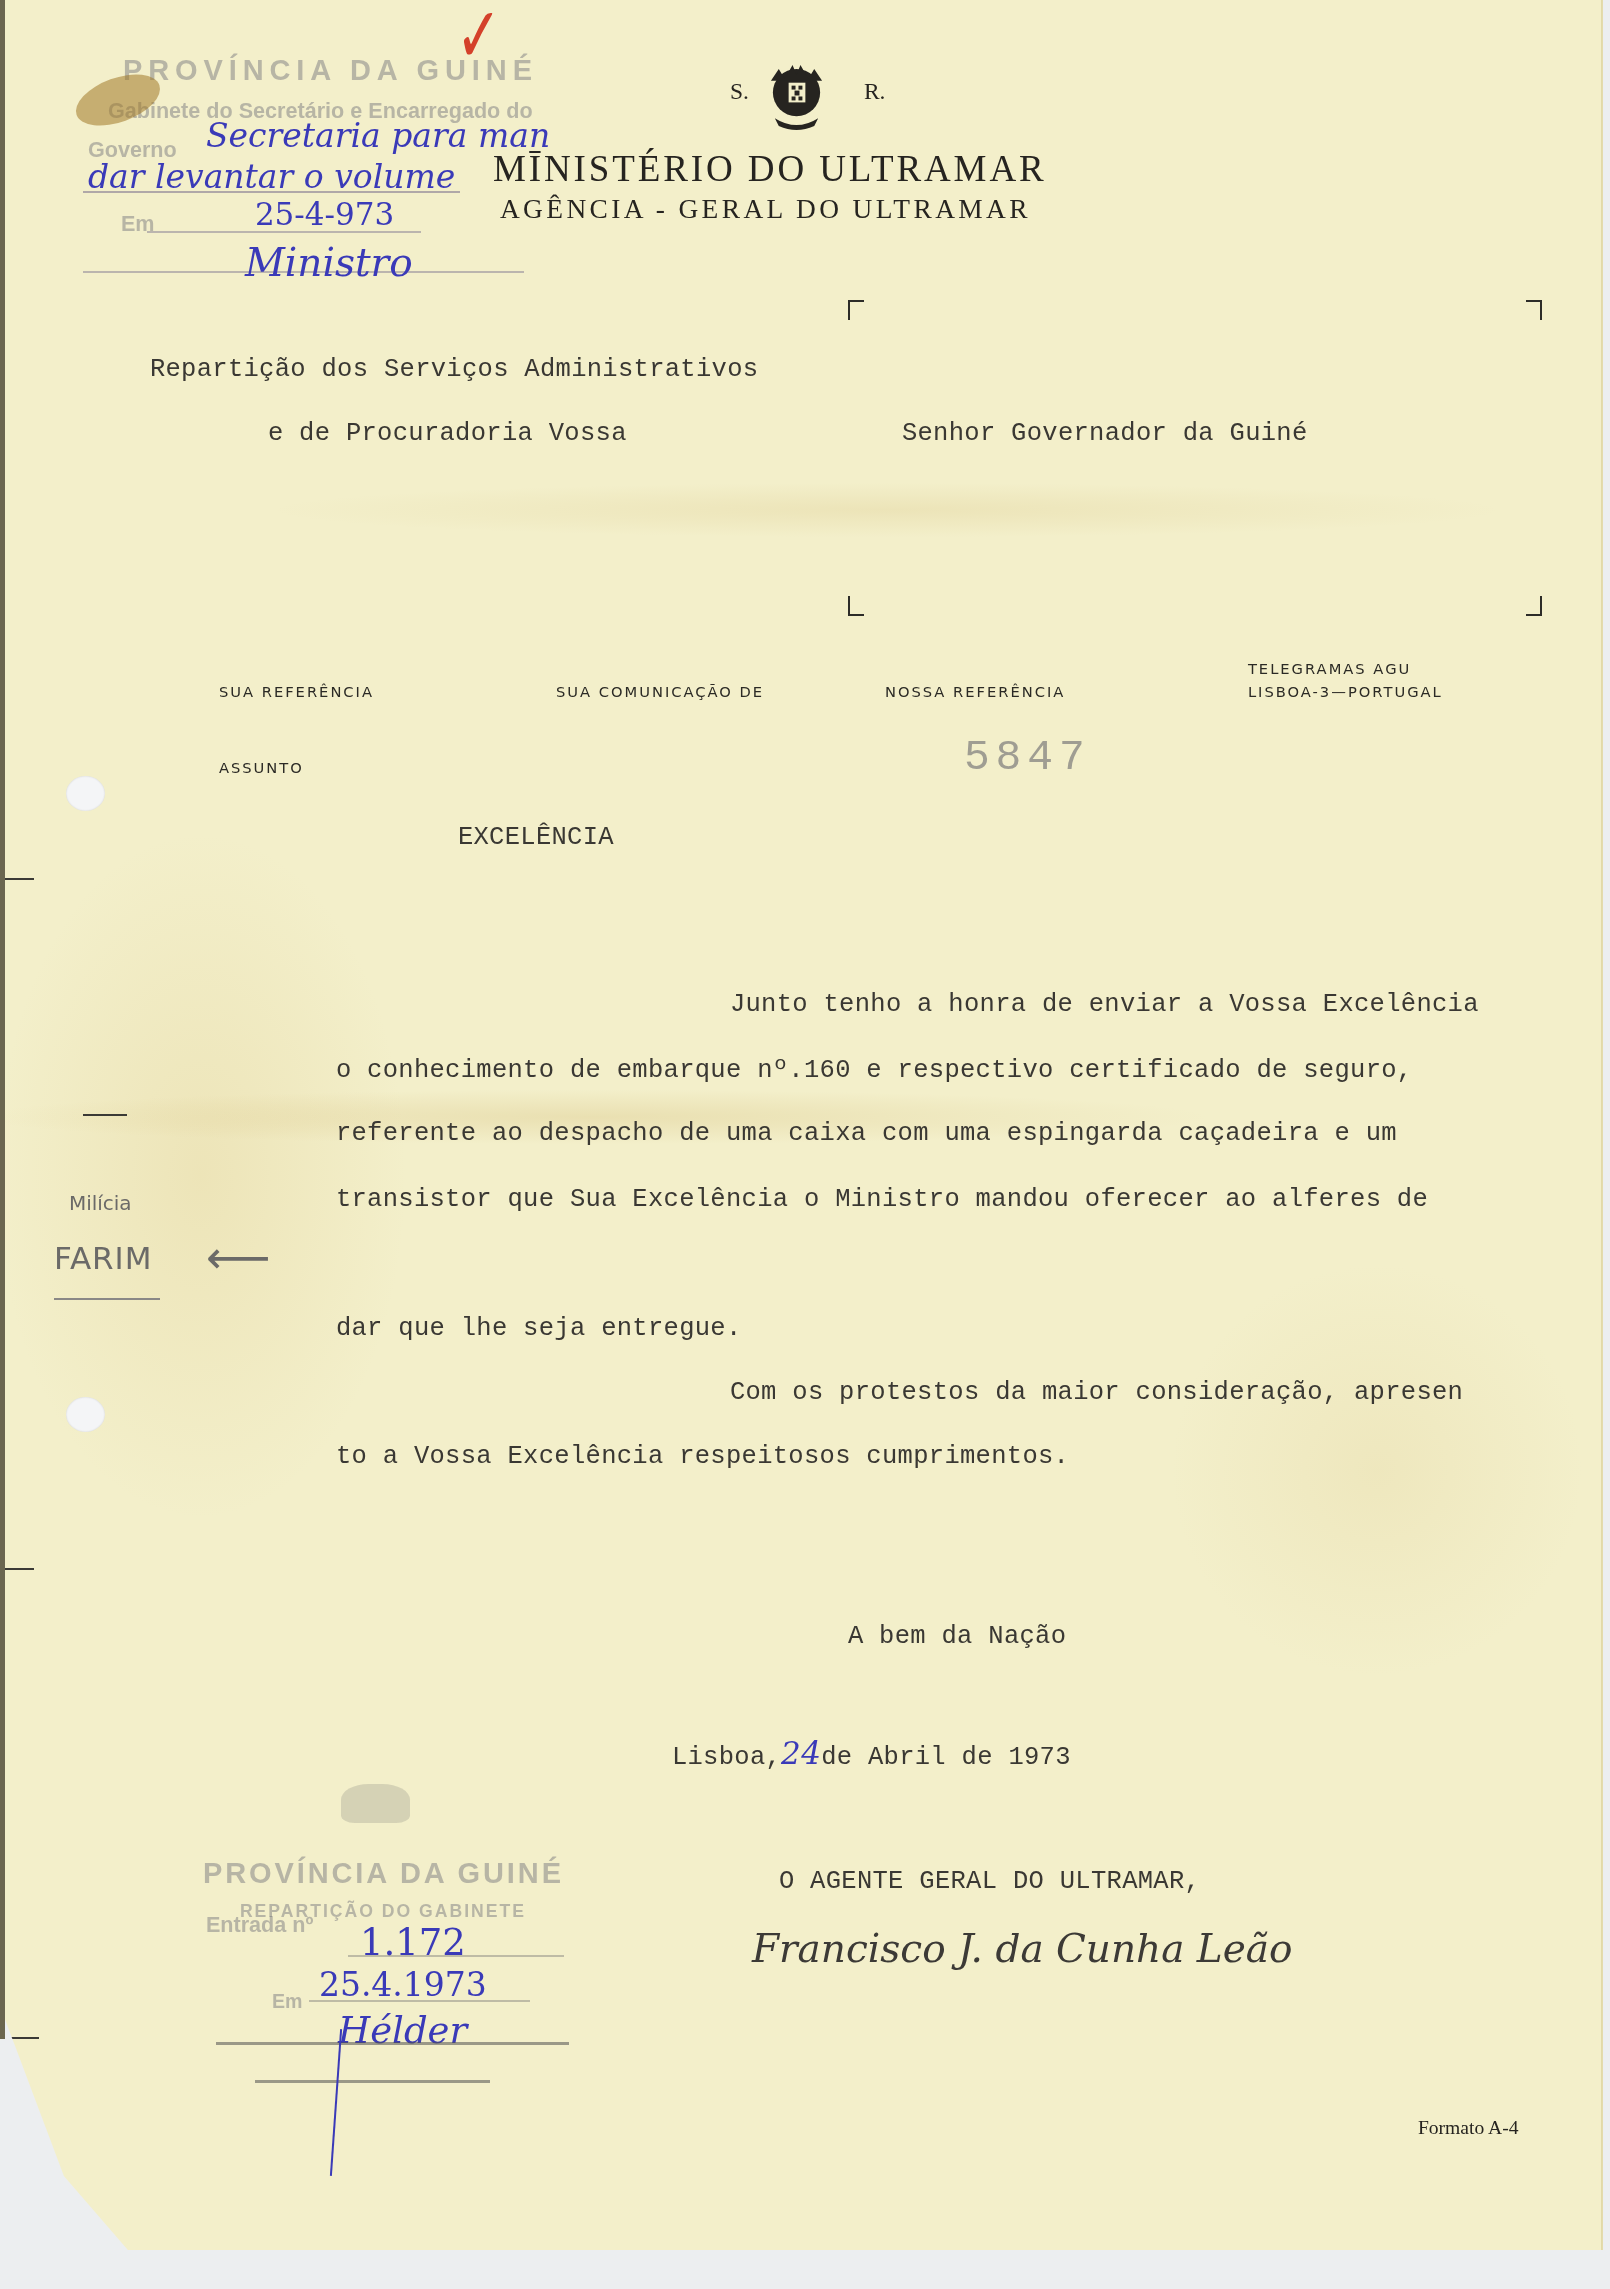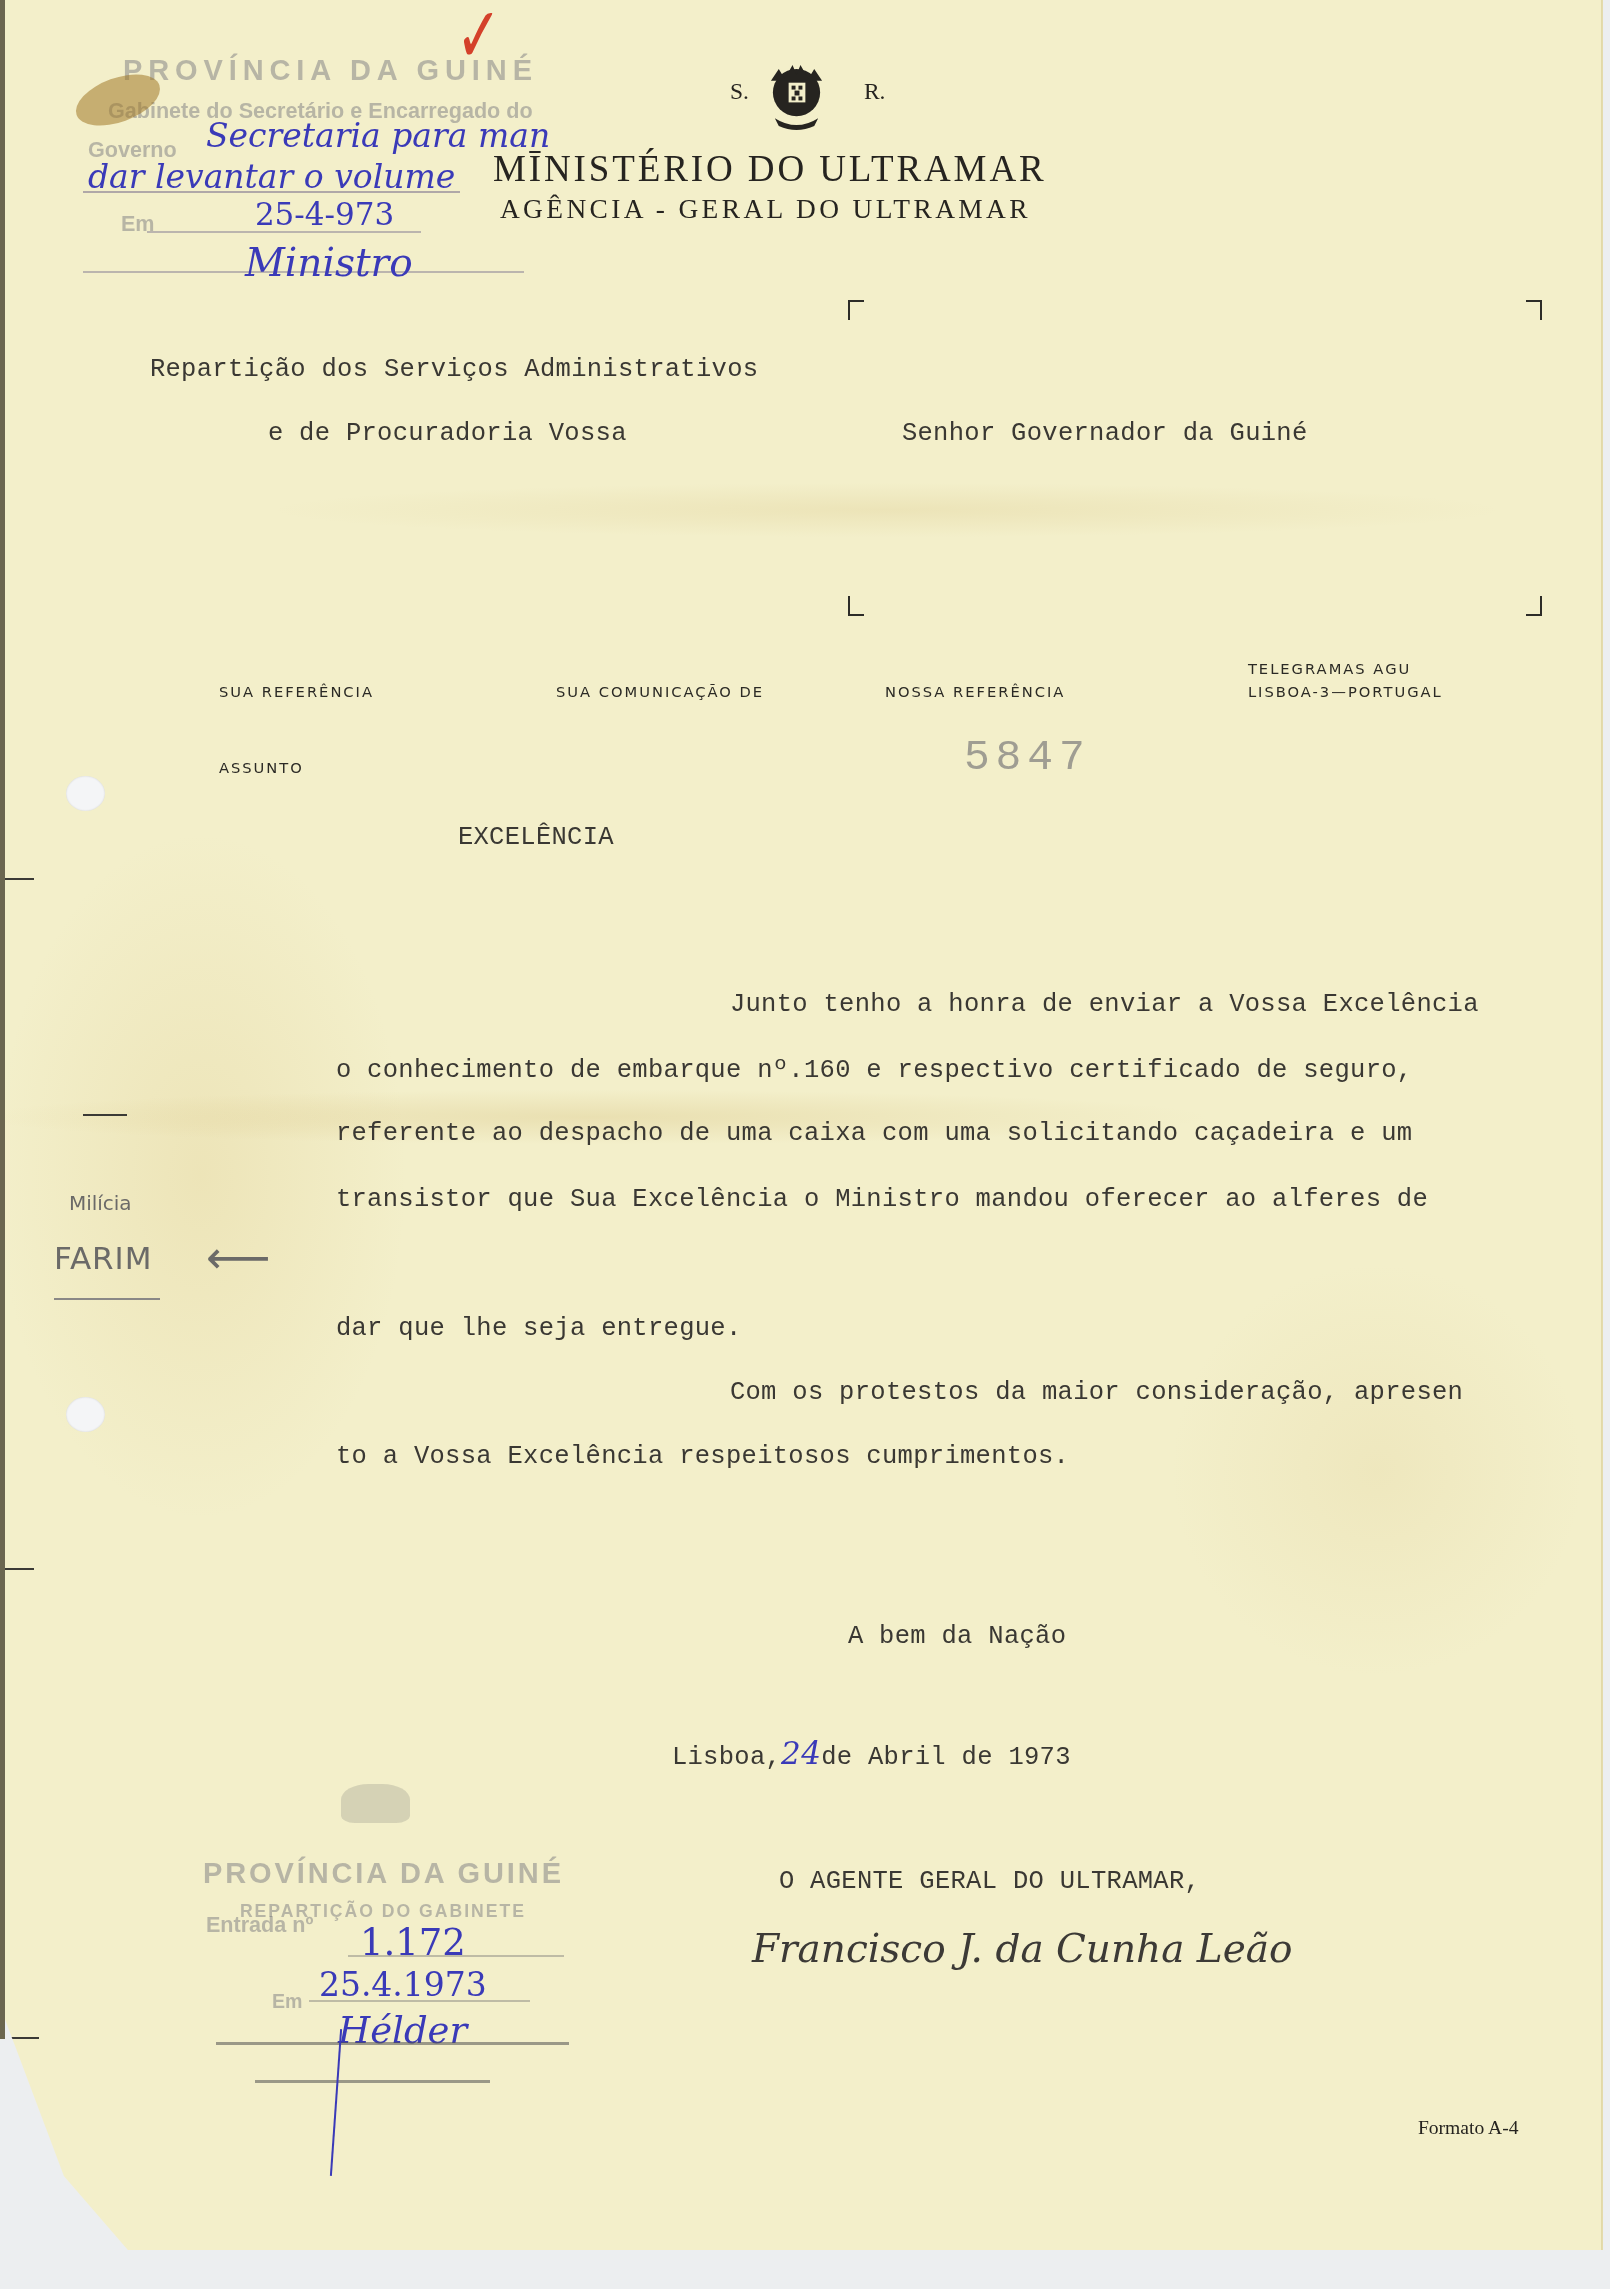--- a/index.html
+++ b/index.html
@@ -97,21 +97,21 @@
   <div class="abs sans" style="left:1243px;top:660px;font-size:14.7px;letter-spacing:2px;">TELEGRAMAS AGU</div>
   <div class="abs sans" style="left:1243px;top:683px;font-size:14.7px;letter-spacing:2px;">LISBOA-3—PORTUGAL</div>
   <div class="abs sans" style="left:214px;top:759px;font-size:14.7px;letter-spacing:2px;">ASSUNTO</div>
 
   <div class="abs" style="left:959px;top:733px;font-size:43px;font-family:'Liberation Mono',monospace;color:rgba(90,90,100,0.55);letter-spacing:5.9px;">5847</div>
 
   <div class="abs typed" style="left:453px;top:823px;">EXCELÊNCIA</div>
 
   <div class="abs typed" style="left:725px;top:990px;">Junto tenho a honra de enviar a Vossa Excelência</div>
   <div class="abs typed" style="left:331px;top:1056px;">o conhecimento de embarque nº.160 e respectivo certificado de seguro,</div>
-  <div class="abs typed" style="left:331px;top:1119px;">referente ao despacho de uma caixa com uma solicitando caçadeira e um</div>
+  <div class="abs typed" style="left:331px;top:1119px;">referente ao despacho de uma caixa com uma espingarda caçadeira e um</div>
   <div class="abs typed" style="left:331px;top:1185px;">transistor que Sua Excelência o Ministro mandou oferecer ao alferes de</div>
   <div class="abs typed" style="left:331px;top:1314px;">dar que lhe seja entregue.</div>
   <div class="abs typed" style="left:725px;top:1378px;">Com os protestos da maior consideração, apresen</div>
   <div class="abs typed" style="left:331px;top:1442px;">to a Vossa Excelência respeitosos cumprimentos.</div>
 
   <div class="abs pencil" style="left:64px;top:1191px;font-size:20px;">Milícia</div>
   <div class="abs pencil" style="left:49px;top:1240px;font-size:31px;letter-spacing:1px;">FARIM</div>
   <div class="abs" style="left:49px;top:1298px;width:106px;height:2px;background:#8a8886;"></div>
   <div class="abs pencil" style="left:201px;top:1231px;font-size:45px;">⟵</div>
 

